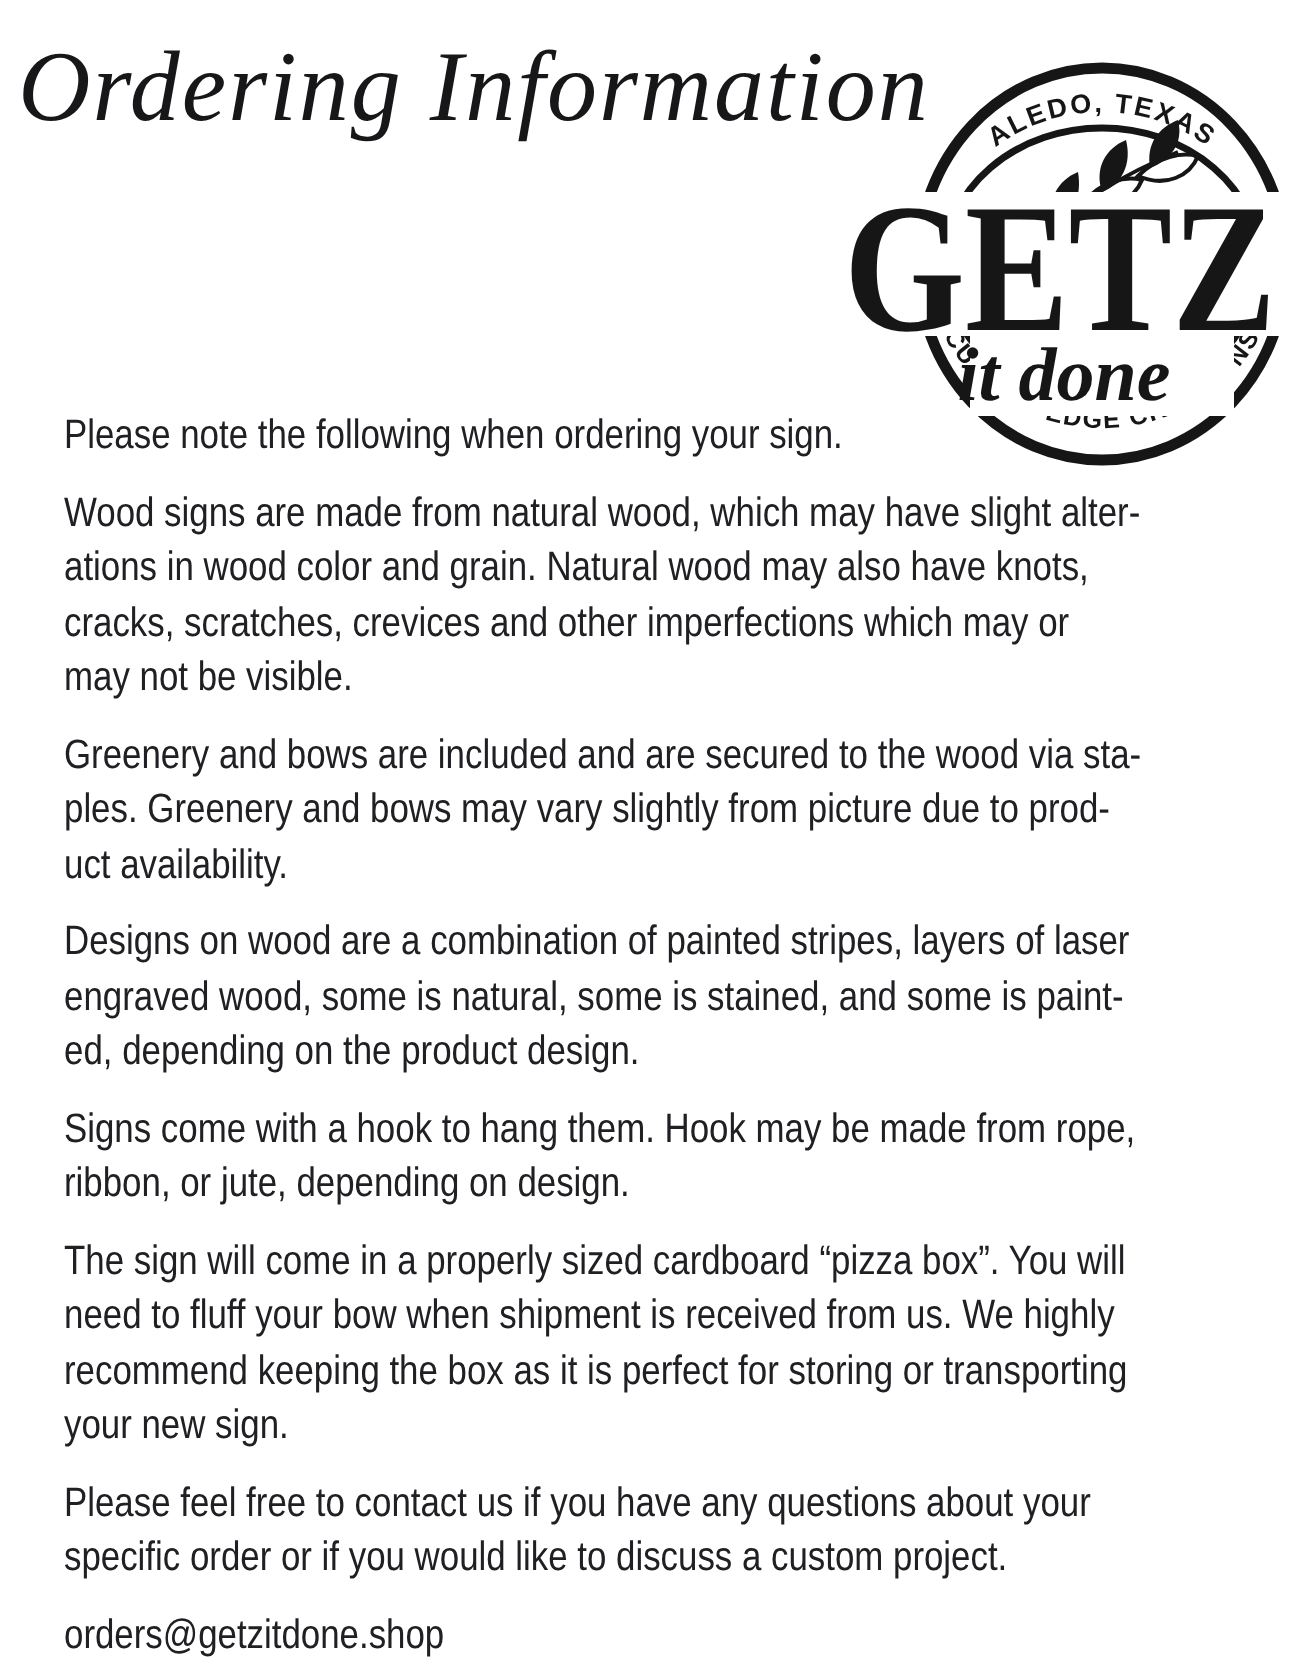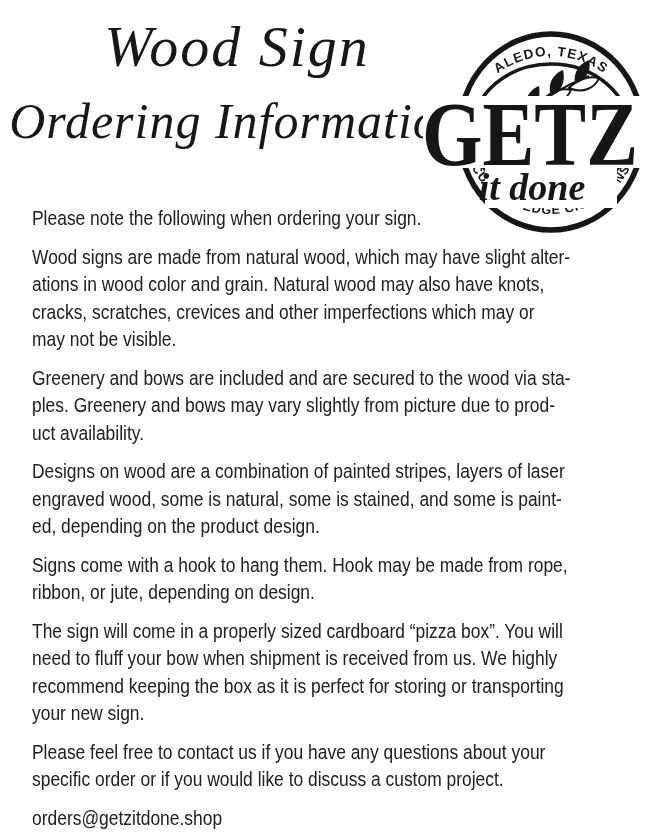--- a/index.html
+++ b/index.html
@@ -45,21 +45,20 @@
     white-space:pre-line;
   }
   .email{
     margin:0;
   }
 </style>
 </head>
 <body>
 
 <div class="title-block">
-  <div class="title-line1">Wood Sign</div>
   <div class="title-line2">Ordering Information</div>
 </div>
 
 <svg class="logo" viewBox="0 0 226 210" xmlns="http://www.w3.org/2000/svg" aria-hidden="true">
   <defs>
     <path id="arcTop" d="M 45 106 A 83 76 0 0 1 211 106" fill="none"></path>
     <path id="arcBottom" d="M 40 106 A 88 82 0 0 0 216 106" fill="none"></path>
   </defs>
 
   <ellipse cx="128" cy="106" rx="92" ry="98" fill="none" stroke="#161616" stroke-width="5.5"></ellipse>

